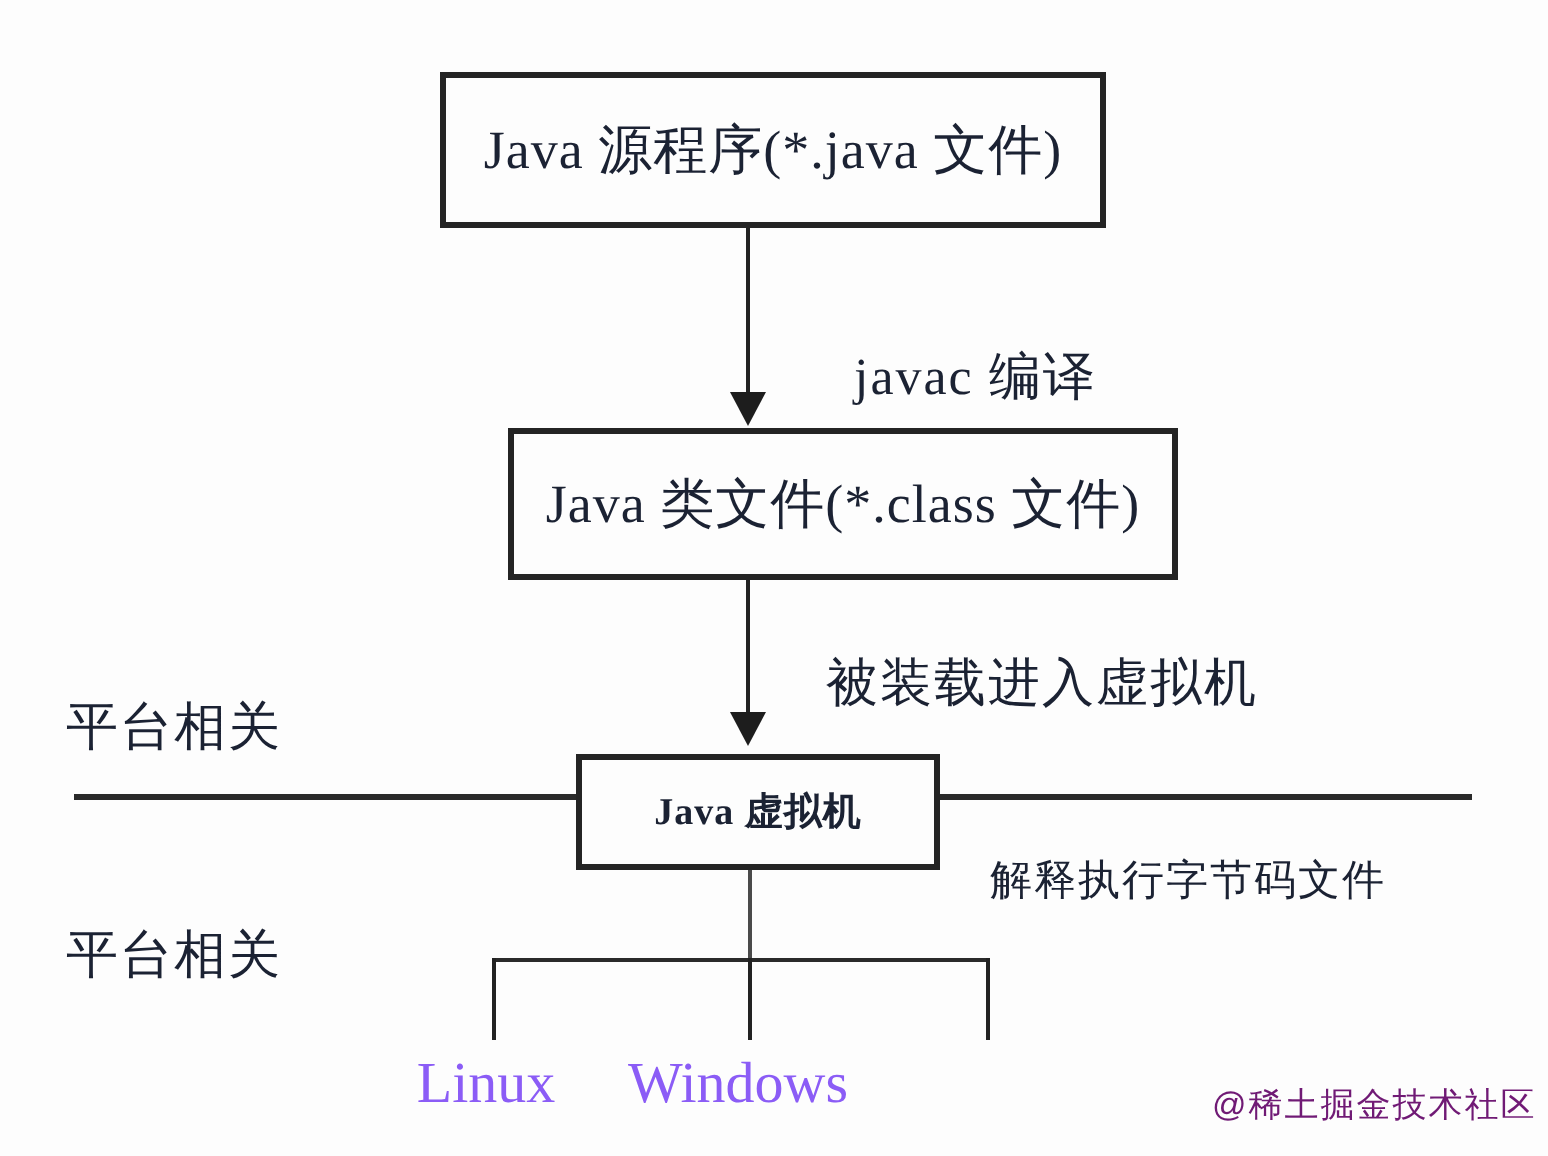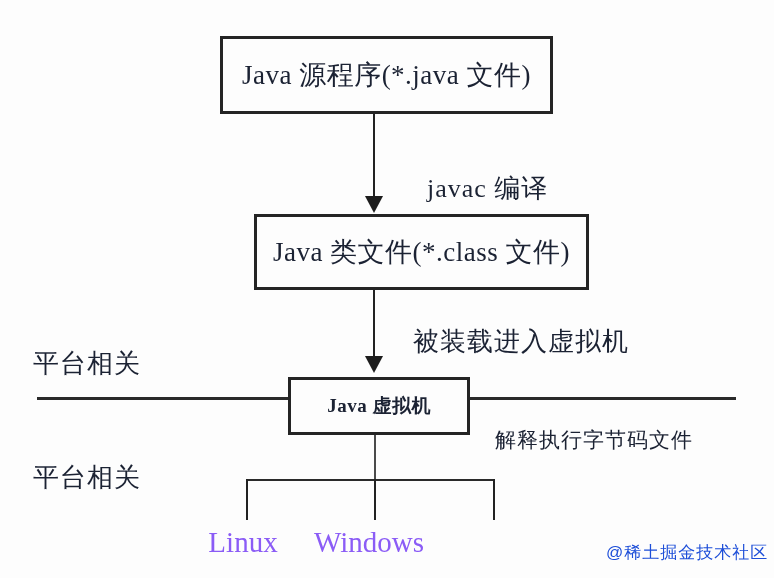--- a/index.html
+++ b/index.html
@@ -52,21 +52,21 @@
     transform: translateX(-50%);
     color: #8b5cf6;
   }
   .jvm { font-weight: bold; font-size: 19px; }
   .watermark {
     position: absolute;
     left: 606px;
     top: 541px;
     font-family: "Liberation Sans", "DejaVu Sans", sans-serif;
     font-size: 17px;
-    color: #1d4ed8;
+    color: #701a75;
     letter-spacing: 1px;
     white-space: nowrap;
   }
 </style>
 </head>
 <body>
 
 <div id="canvas">
 
   <div class="node" style="left:220px; top:36px; width:333px; height:78px;">

